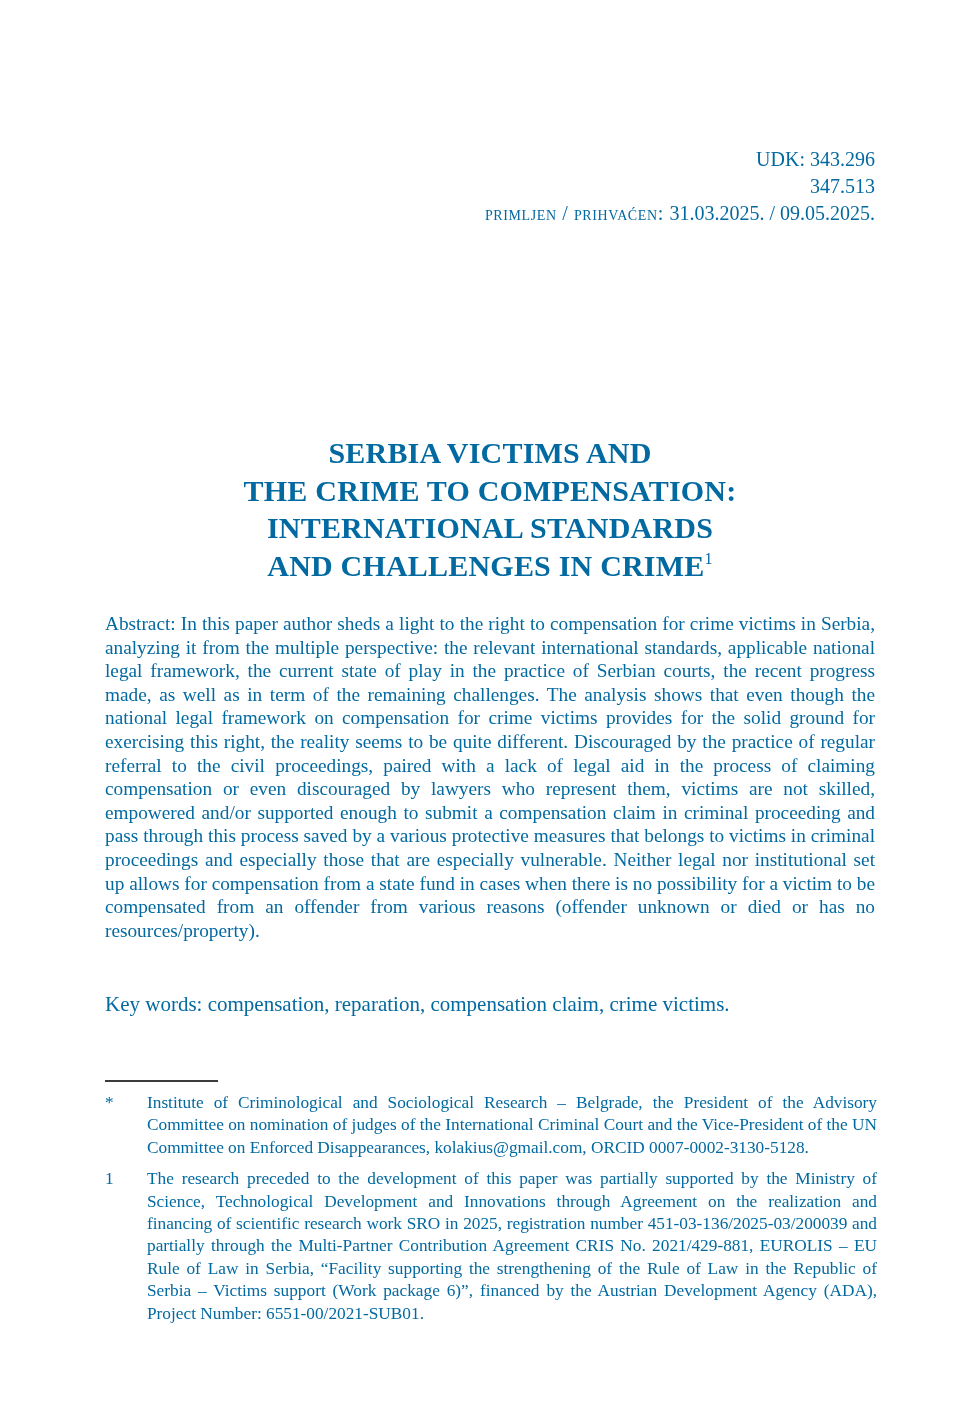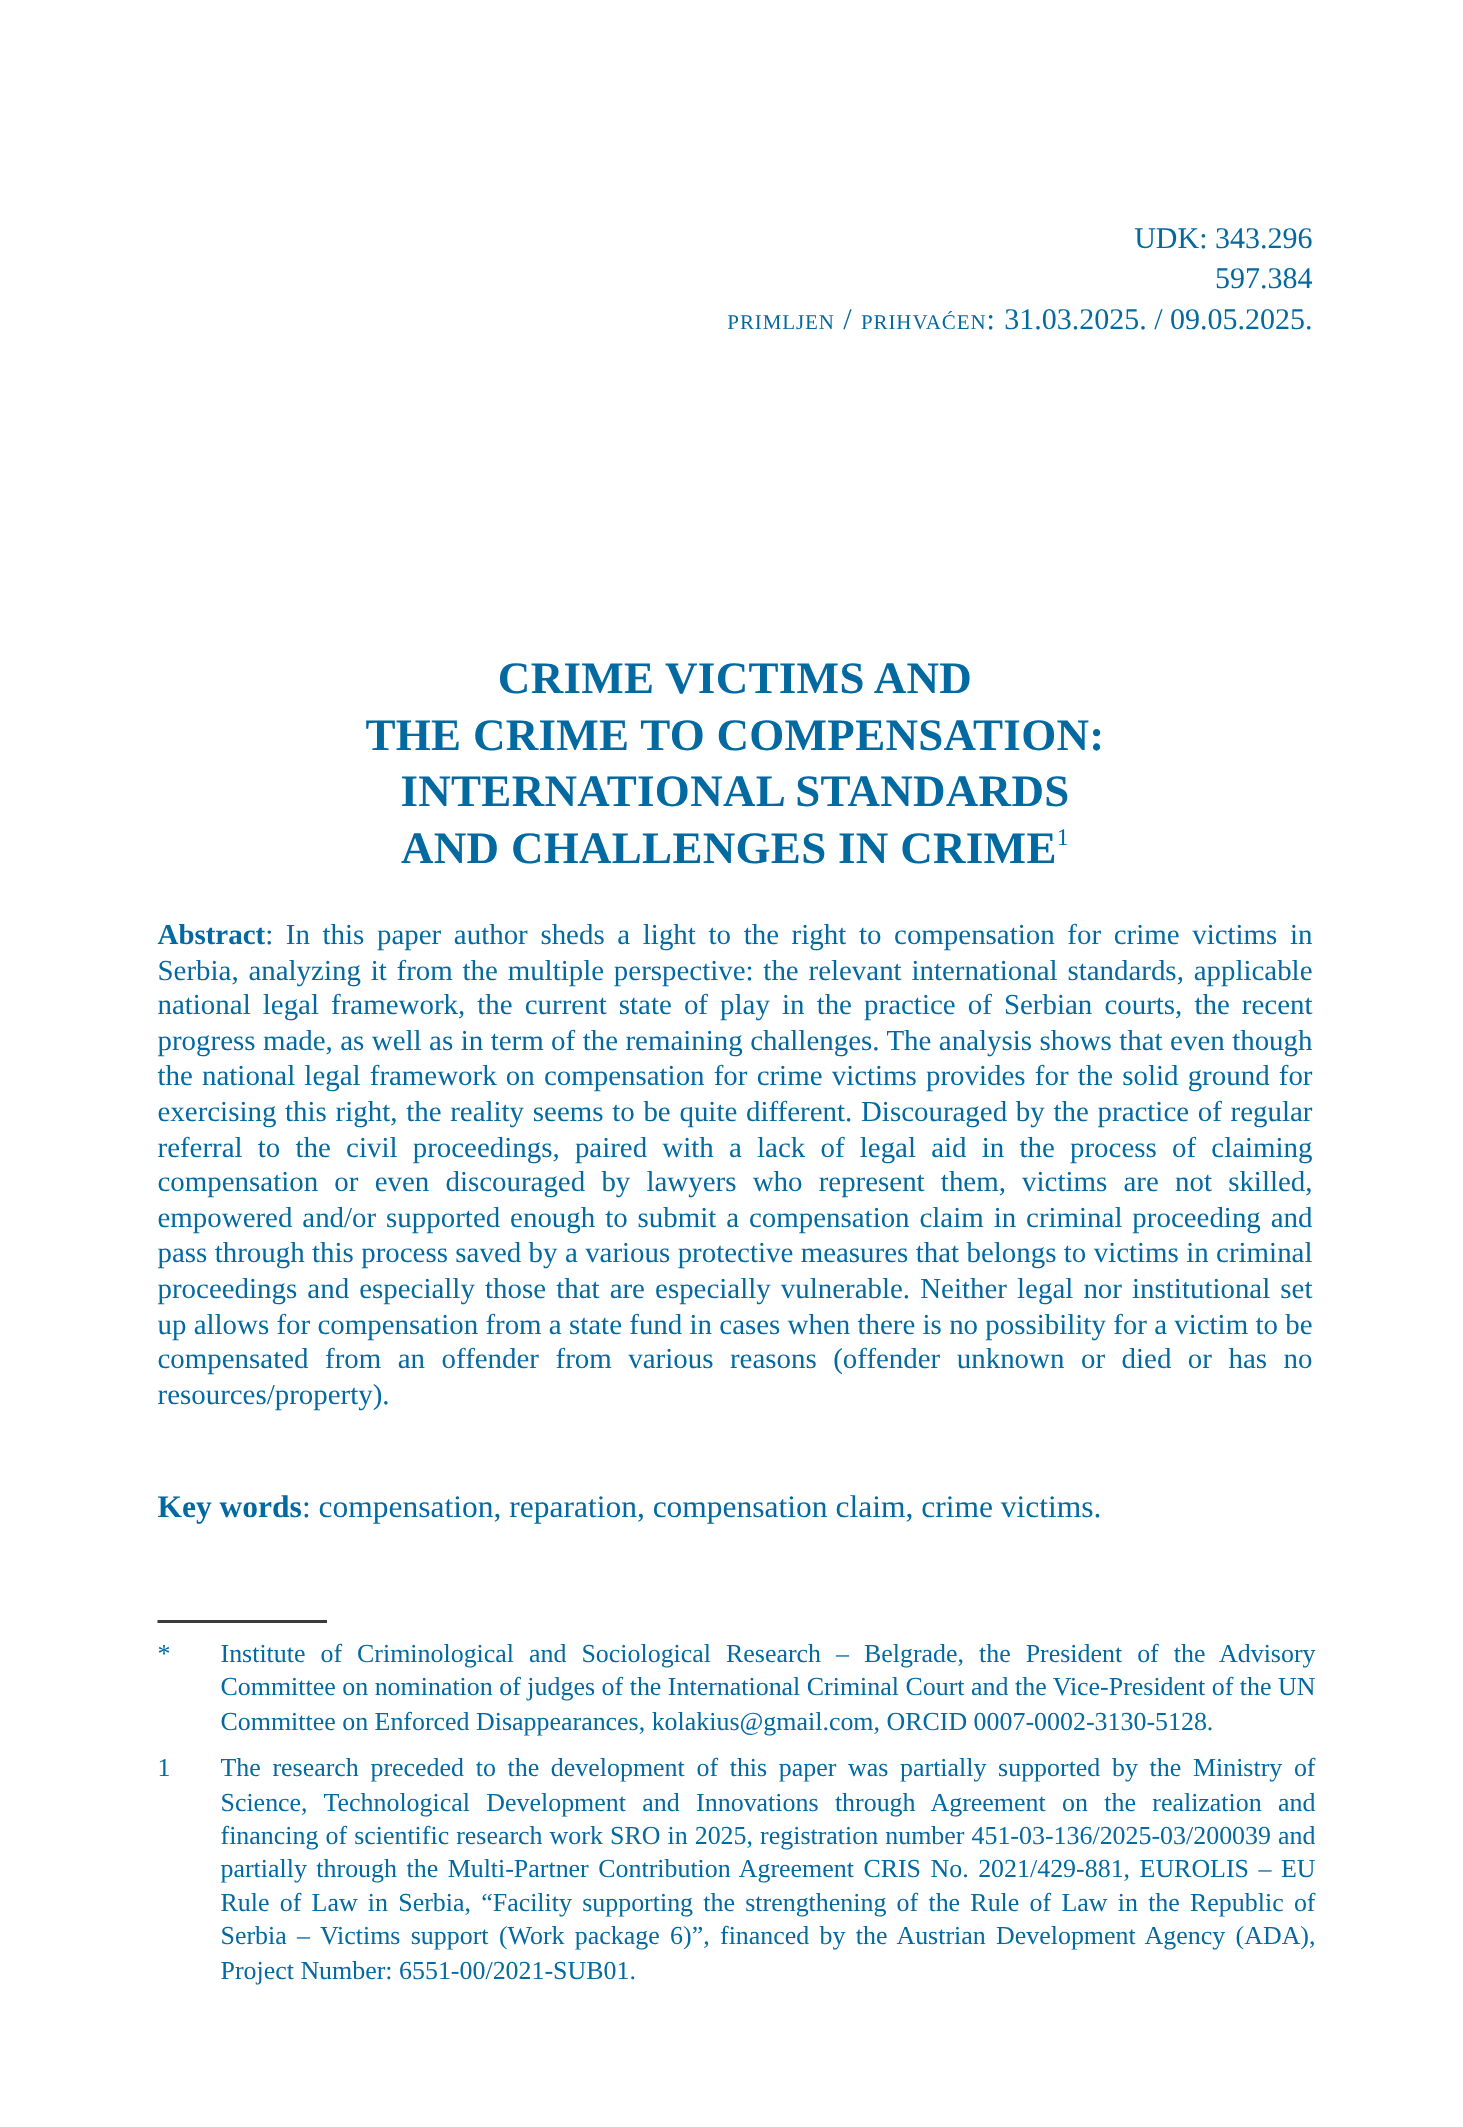--- a/index.html
+++ b/index.html
@@ -70,21 +70,21 @@
   
   .abstract-block {
     position: absolute;
     top: 612px;
     left: 105px;
     width: 770px;
     font-size: 19.3px;
     line-height: 23.6px;
     text-align: justify;
   }
-  .bold-label { font-weight: bold; }
+  .bold-label { font-weight: normal; }
   
   .keywords-block {
     position: absolute;
     top: 992px;
     left: 105px;
     width: 770px;
     font-size: 21px;
     line-height: 24px;
   }
   
@@ -118,27 +118,27 @@
     text-align: justify;
   }
 </style>
 </head>
 <body>
 
 <div class="page">
 
   <div class="header-block">
     <div>UDK: 343.296</div>
-    <div>597.384</div>
+    <div>347.513</div>
     <div><span class="smallcaps">primljen / prihvaćen: </span><span>31.03.2025. / 09.05.2025.</span></div>
   </div>
 
 
   <h1 class="title-block" style="margin:0; font-size:30px;">
-    <span class="title-line">CRIME VICTIMS AND</span>
+    <span class="title-line">SERBIA VICTIMS AND</span>
     <span class="title-line">THE CRIME TO COMPENSATION:</span>
     <span class="title-line">INTERNATIONAL STANDARDS</span>
     <span class="title-line-last"><span>AND CHALLENGES IN CRIME</span><sup>1</sup></span>
   </h1>
 
   <p class="abstract-block" style="margin:0;"><span class="bold-label">Abstract</span><span>: In this paper author sheds a light to the right to compensation for crime victims in Serbia, analyzing it from the multiple perspective: the relevant international standards, applicable national legal framework, the current state of play in the practice of Serbian courts, the recent progress made, as well as in term of the remaining challenges. The analysis shows that even though the national legal framework on compensation for crime victims provides for the solid ground for exercising this right, the reality seems to be quite different. Discouraged by the practice of regular referral to the civil proceedings, paired with a lack of legal aid in the process of claiming compensation or even discouraged by lawyers who represent them, victims are not skilled, empowered and/or supported enough to submit a compensation claim in criminal proceeding and pass through this process saved by a various protective measures that belongs to victims in criminal proceedings and especially those that are especially vulnerable. Neither legal nor institutional set up allows for compensation from a state fund in cases when there is no possibility for a victim to be compensated from an offender from various reasons (offender unknown or died or has no resources/property).</span></p>
 
   <p class="keywords-block" style="margin:0;"><span class="bold-label">Key words</span><span>: compensation, reparation, compensation claim, crime victims.</span></p>
 
   <div class="footnote-rule"></div>

